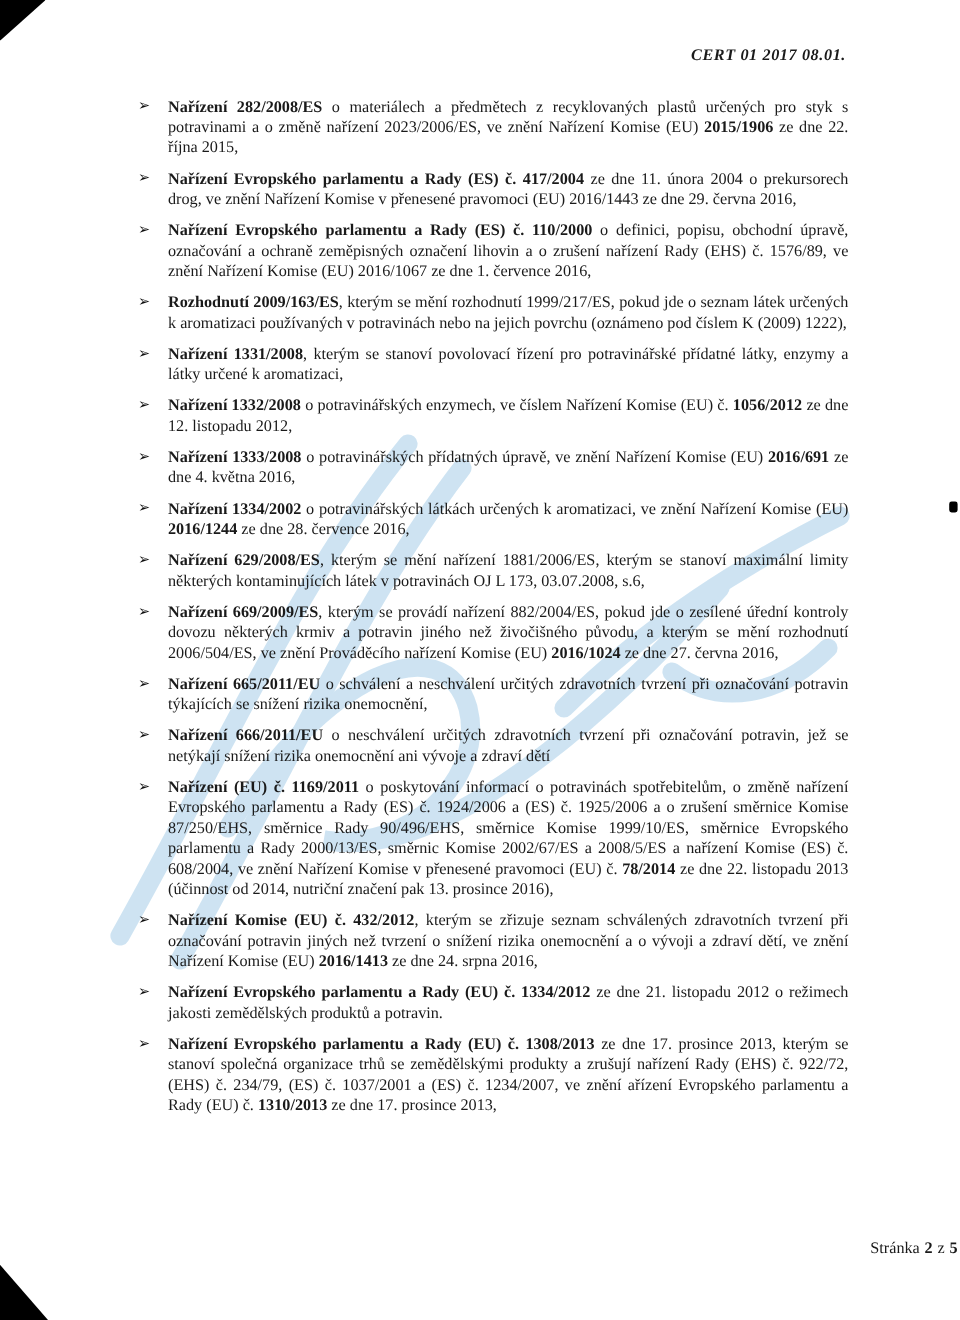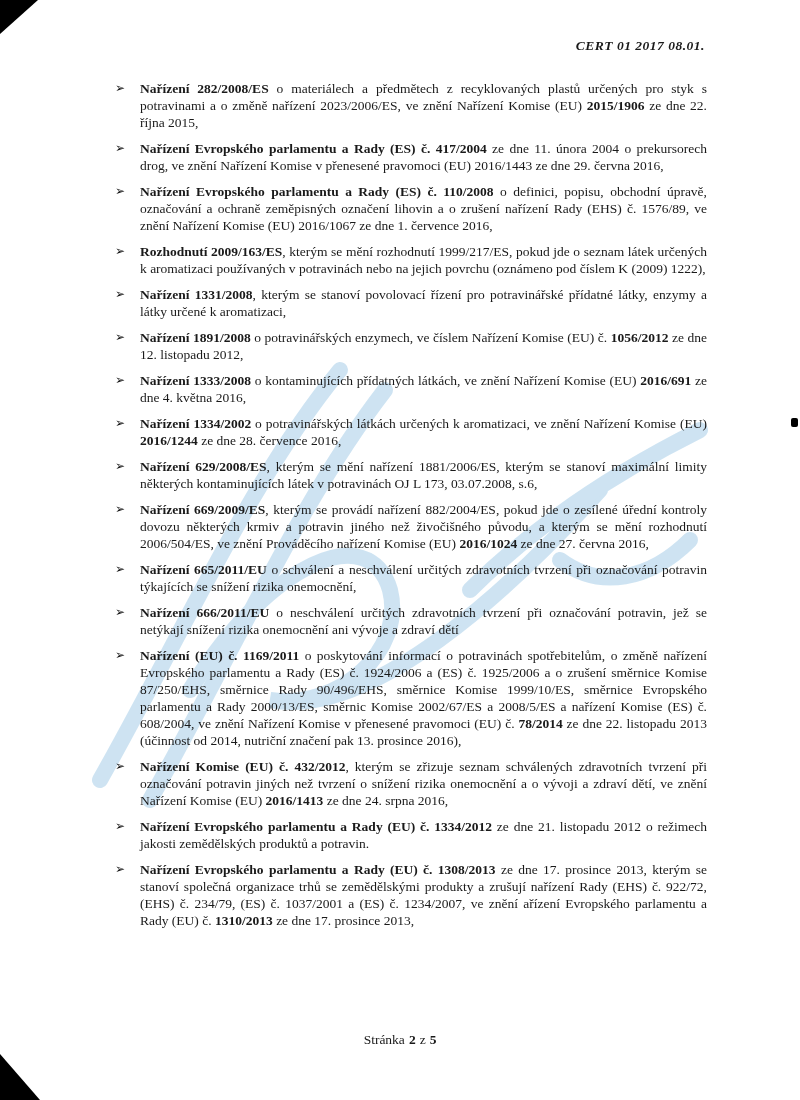--- a/index.html
+++ b/index.html
@@ -42,21 +42,21 @@
   .bullet{
     width:25px;flex:0 0 25px;
     font-size:12px;line-height:17px;
     color:#111;
   }
   .itext{flex:1;text-align:justify;}
   .itext .b{font-weight:bold;}
   
   .footer{
     position:absolute;left:0;right:0;top:1032px;
-    text-align:center;font-size:13.5px;
+    text-align:right;font-size:13.5px;
   }
   .footer span, .footer b{margin:0 2px;}
 </style>
 </head>
 <body>
 
 <div class="page">
 
   <div class="corner tl"></div>
   <div class="corner bl"></div>
@@ -78,37 +78,37 @@
       <div class="item">
         <span class="bullet">➢</span>
         <span class="itext"><span class="b">Nařízení 282/2008/ES</span><span> o materiálech a předmětech z recyklovaných plastů určených pro styk s potravinami a o změně nařízení 2023/2006/ES, ve znění Nařízení Komise (EU) </span><span class="b">2015/1906</span><span> ze dne 22. října 2015,</span></span>
       </div>
       <div class="item">
         <span class="bullet">➢</span>
         <span class="itext"><span class="b">Nařízení Evropského parlamentu a Rady (ES) č. 417/2004</span><span> ze dne 11. února 2004 o prekursorech drog, ve znění Nařízení Komise v přenesené pravomoci (EU) 2016/1443 ze dne 29. června 2016,</span></span>
       </div>
       <div class="item">
         <span class="bullet">➢</span>
-        <span class="itext"><span class="b">Nařízení Evropského parlamentu a Rady (ES) č. 110/2008</span><span> o definici, popisu, obchodní úpravě, označování a ochraně zeměpisných označení lihovin a o zrušení nařízení Rady (EHS) č. 1576/89, ve znění Nařízení Komise (EU) 2016/1067 ze dne 1. července 2016,</span></span>
+        <span class="itext"><span class="b">Nařízení Evropského parlamentu a Rady (ES) č. 110/2000</span><span> o definici, popisu, obchodní úpravě, označování a ochraně zeměpisných označení lihovin a o zrušení nařízení Rady (EHS) č. 1576/89, ve znění Nařízení Komise (EU) 2016/1067 ze dne 1. července 2016,</span></span>
       </div>
       <div class="item">
         <span class="bullet">➢</span>
         <span class="itext"><span class="b">Rozhodnutí 2009/163/ES</span><span>, kterým se mění rozhodnutí 1999/217/ES, pokud jde o seznam látek určených k aromatizaci používaných v potravinách nebo na jejich povrchu (oznámeno pod číslem K (2009) 1222),</span></span>
       </div>
       <div class="item">
         <span class="bullet">➢</span>
         <span class="itext"><span class="b">Nařízení 1331/2008</span><span>, kterým se stanoví povolovací řízení pro potravinářské přídatné látky, enzymy a látky určené k aromatizaci,</span></span>
       </div>
       <div class="item">
         <span class="bullet">➢</span>
-        <span class="itext"><span class="b">Nařízení 1891/2008</span><span> o potravinářských enzymech, ve číslem Nařízení Komise (EU) č. </span><span class="b">1056/2012</span><span> ze dne 12. listopadu 2012,</span></span>
+        <span class="itext"><span class="b">Nařízení 1332/2008</span><span> o potravinářských enzymech, ve číslem Nařízení Komise (EU) č. </span><span class="b">1056/2012</span><span> ze dne 12. listopadu 2012,</span></span>
       </div>
       <div class="item">
         <span class="bullet">➢</span>
-        <span class="itext"><span class="b">Nařízení 1333/2008</span><span> o kontaminujících přídatných látkách, ve znění Nařízení Komise (EU) </span><span class="b">2016/691</span><span> ze dne 4. května 2016,</span></span>
+        <span class="itext"><span class="b">Nařízení 1333/2008</span><span> o potravinářských přídatných úpravě, ve znění Nařízení Komise (EU) </span><span class="b">2016/691</span><span> ze dne 4. května 2016,</span></span>
       </div>
       <div class="item">
         <span class="bullet">➢</span>
         <span class="itext"><span class="b">Nařízení 1334/2002</span><span> o potravinářských látkách určených k aromatizaci, ve znění Nařízení Komise (EU) </span><span class="b">2016/1244</span><span> ze dne 28. července 2016,</span></span>
       </div>
       <div class="item">
         <span class="bullet">➢</span>
         <span class="itext"><span class="b">Nařízení 629/2008/ES</span><span>, kterým se mění nařízení 1881/2006/ES, kterým se stanoví maximální limity některých kontaminujících látek v potravinách  OJ L 173, 03.07.2008, s.6,</span></span>
       </div>
       <div class="item">

